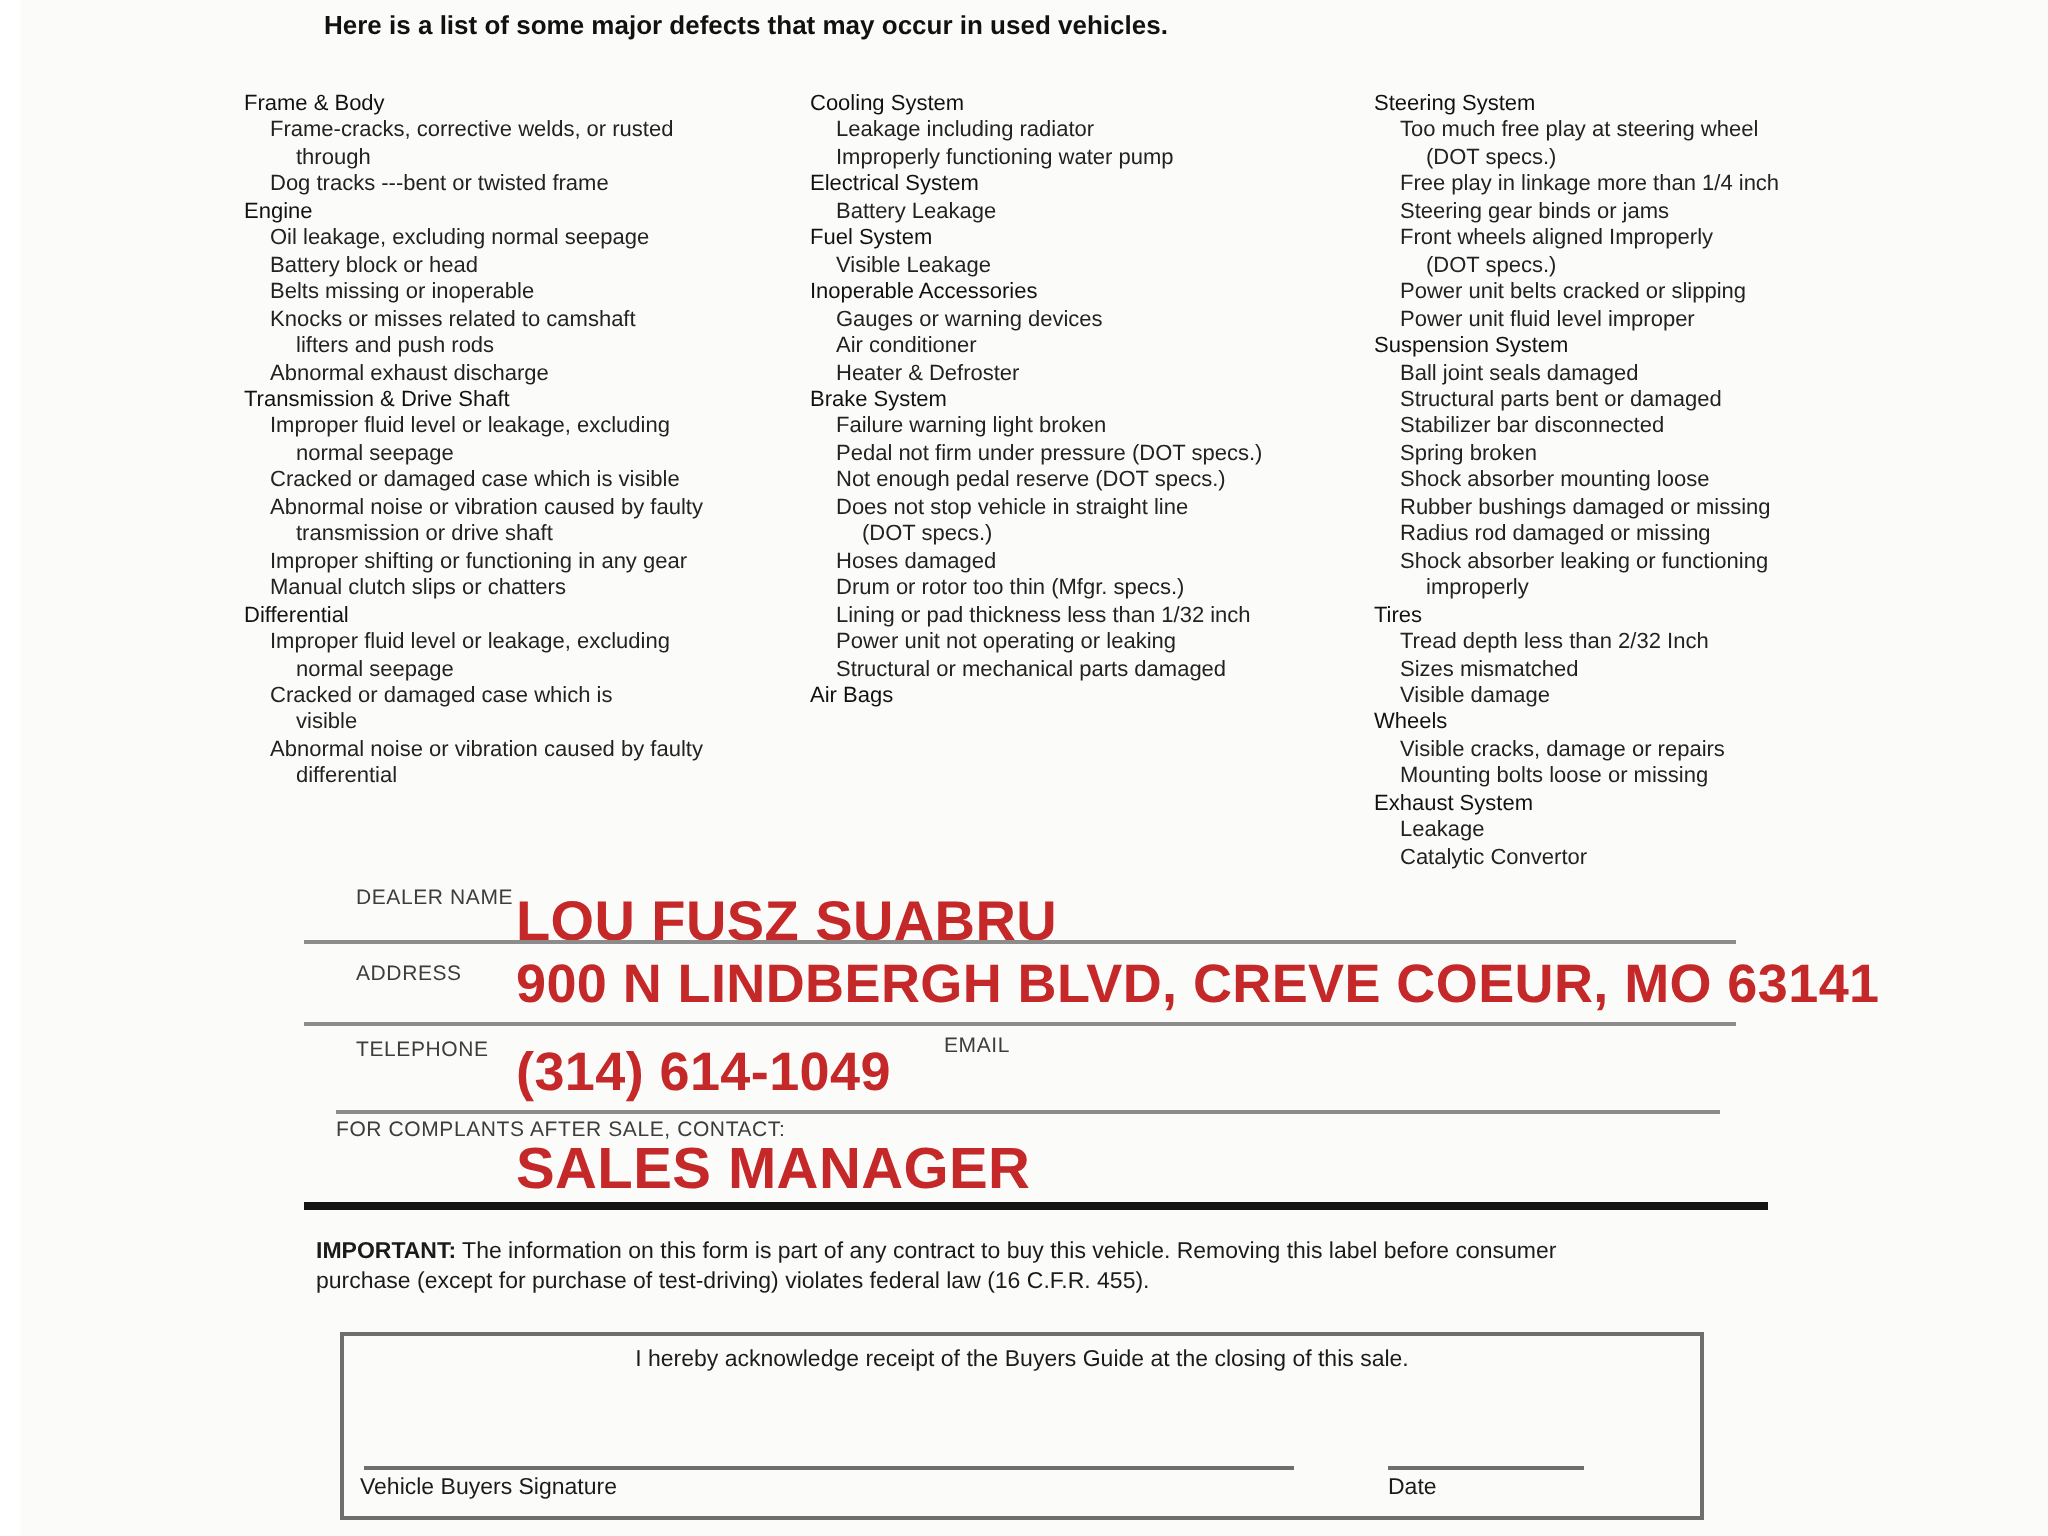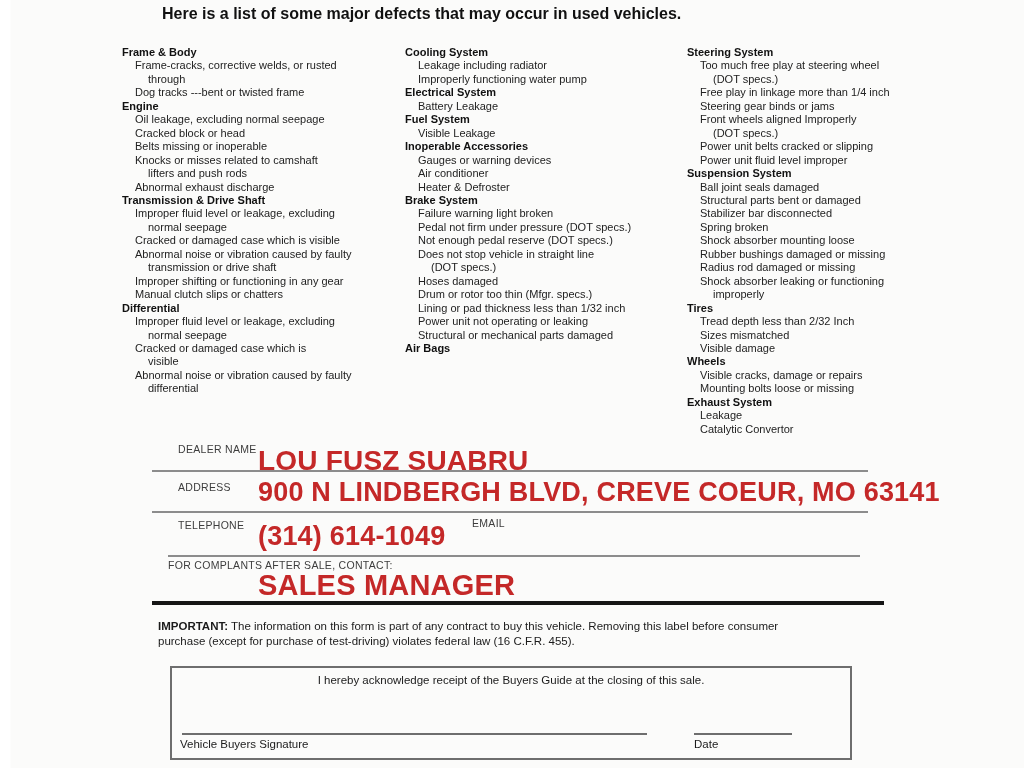--- a/index.html
+++ b/index.html
@@ -10,31 +10,31 @@
     color:#1b1b1b;
     position:relative;
     overflow:hidden;
   }
   #page{
     position:absolute;left:0;top:0;width:1024px;height:768px;
     background:linear-gradient(90deg,#ffffff 0px,#ffffff 10px,#fbfbfa 11px,#fbfbfa 100%);
   }
   .intro{
     position:absolute;left:130px;top:5px;
-    font-size:16px;font-weight:bold;color:#111;padding-left:32px;
+    font-size:13px;font-weight:bold;color:#111;padding-left:32px;
   }
   
   .col{
     position:absolute;top:46px;
     font-size:11px;line-height:13.45px;color:#222;
   }
   #col0{left:122px;width:282px;}
   #col1{left:405px;width:276px;}
   #col2{left:687px;width:300px;}
-  .sec-h{font-weight:bold;color:#111;}
+  .sec-h{font-weight:normal;color:#111;}
   .item{padding-left:26px;text-indent:-13px;white-space:pre-wrap;}
   
   .flabel{
     position:absolute;
     font-size:10.5px;letter-spacing:.3px;color:#3d3d3d;
   }
   .stamp{
     position:absolute;
     font-weight:bold;color:var(--stamp-red,#c42828);
     white-space:nowrap;letter-spacing:.2px;
@@ -66,21 +66,21 @@
 
   <div class="intro">Here is a list of some major defects that may occur in used vehicles.</div>
 
   <div id="col0" class="col">
       <div class="sec-h">Frame &amp; Body</div>
       <div class="item">Frame-cracks, corrective welds, or rusted
 through</div>
       <div class="item">Dog tracks ---bent or twisted frame</div>
       <div class="sec-h">Engine</div>
       <div class="item">Oil leakage, excluding normal seepage</div>
-      <div class="item">Cracked block or head</div>
+      <div class="item">Battery block or head</div>
       <div class="item">Belts missing or inoperable</div>
       <div class="item">Knocks or misses related to camshaft
 lifters and push rods</div>
       <div class="item">Abnormal exhaust discharge</div>
       <div class="sec-h">Transmission &amp; Drive Shaft</div>
       <div class="item">Improper fluid level or leakage, excluding
 normal seepage</div>
       <div class="item">Cracked or damaged case which is visible</div>
       <div class="item">Abnormal noise or vibration caused by faulty
 transmission or drive shaft</div>

